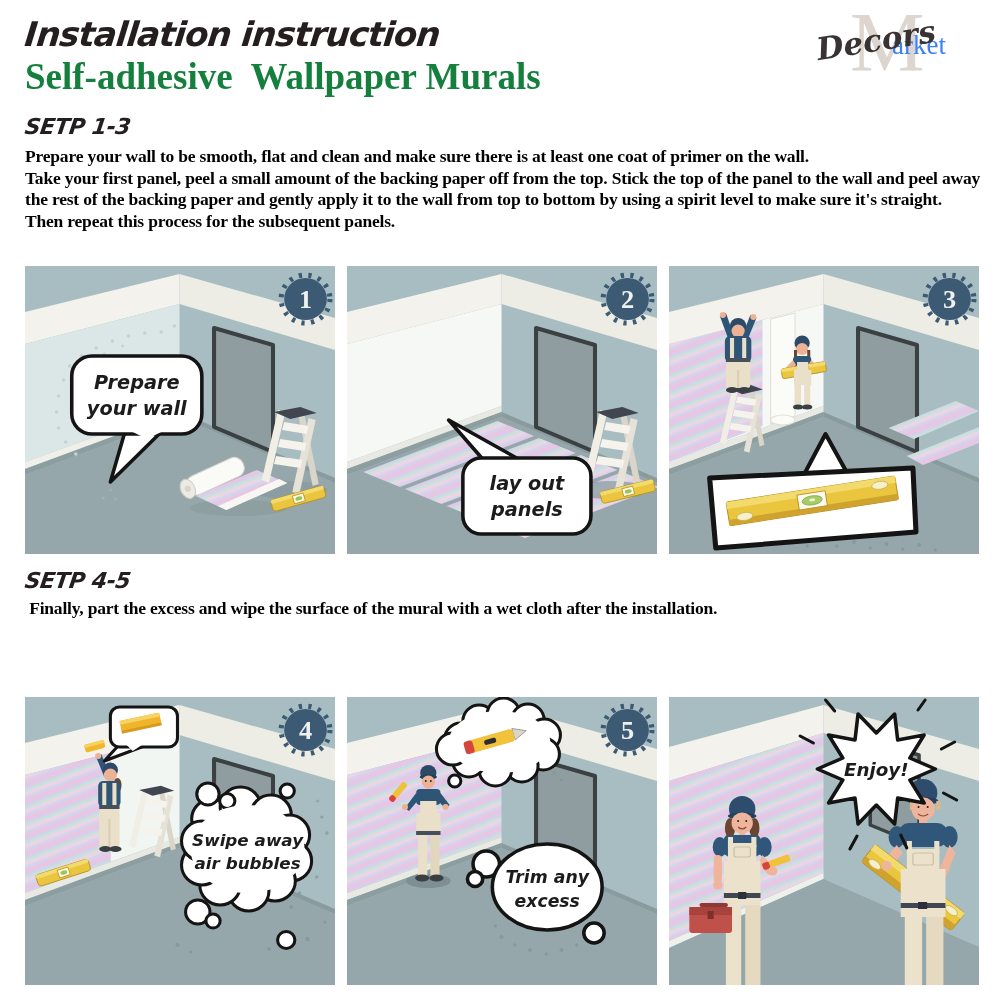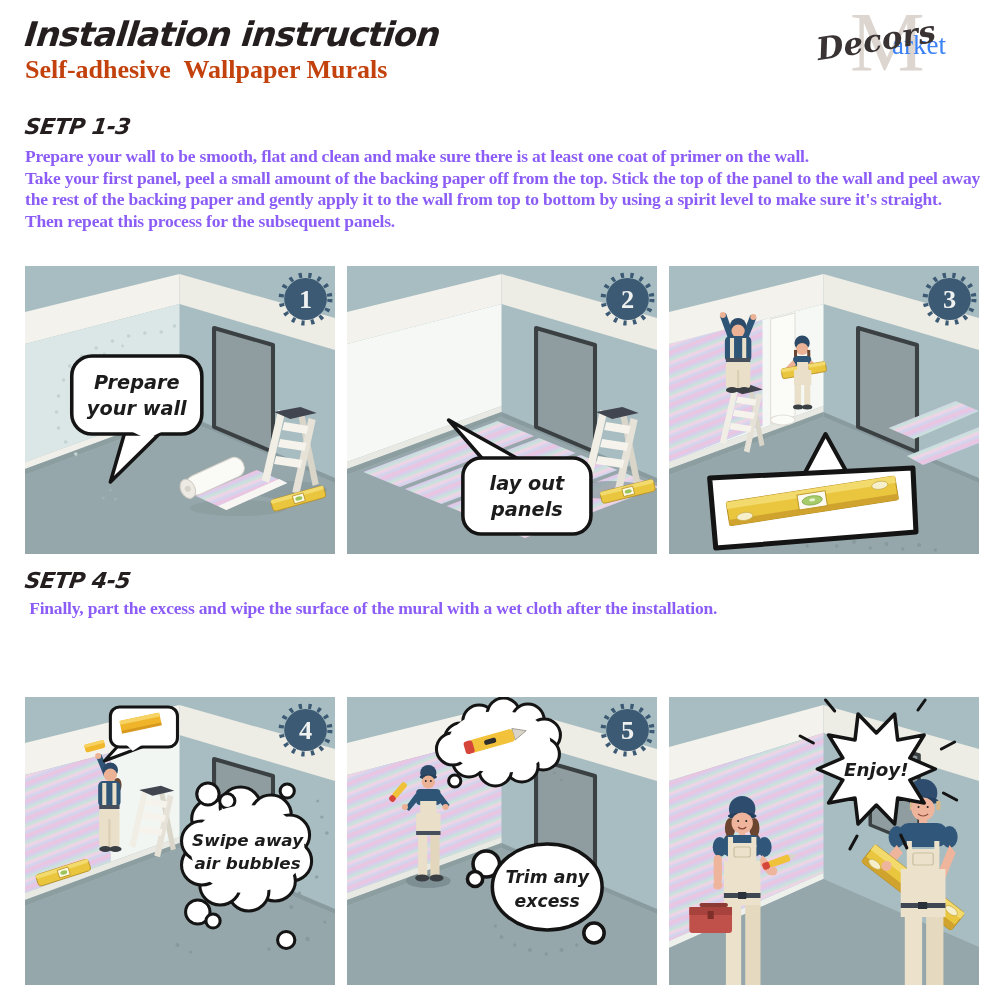--- a/index.html
+++ b/index.html
@@ -4,36 +4,36 @@
 <style>
   html,body{margin:0;padding:0;background:#ffffff;}
   body{width:1000px;height:1000px;position:relative;overflow:hidden;
        font-family:"Liberation Serif",serif;}
   .abs{position:absolute;}
   
   .title{left:25px;top:14px;font-family:"DejaVu Sans",sans-serif;font-style:italic;
          font-weight:800;font-size:34px;letter-spacing:-1px;color:#241e1f;
          transform:skewX(-6deg);white-space:pre;}
   .subtitle{left:25px;top:55px;font-family:"Liberation Serif",serif;font-weight:700;
-            font-size:26px;color:#c2410c;white-space:pre;letter-spacing:0px;}
+            font-size:37px;color:#15803d;white-space:pre;letter-spacing:0px;}
   .logo{right:16px;top:6px;width:170px;height:86px;}
   .logo .m{position:absolute;left:36px;top:-12px;font-size:84px;color:#ddd5cf;
            font-family:"Liberation Serif",serif;}
   .logo .script{position:absolute;left:2px;top:16px;font-family:"DejaVu Serif",serif;
                 font-style:italic;font-weight:600;font-size:31px;color:#3a3334;
                 transform:rotate(-9deg);}
   .logo .rest{position:absolute;left:78px;top:24px;font-size:27px;color:#3b82f6;
               font-family:"Liberation Serif",serif;}
   
   .sec-heading{font-family:"DejaVu Sans",sans-serif;font-style:italic;font-weight:800;
                font-size:22px;color:#241e1f;transform:skewX(-8deg);letter-spacing:-0.5px;}
   #heading1{left:25px;top:114px;}
   #heading2{left:25px;top:568px;}
   .para{left:25px;width:958px;font-family:"Liberation Serif",serif;font-weight:700;
-        font-size:17.5px;line-height:21.5px;color:#8b5cf6;letter-spacing:-0.2px;}
+        font-size:17.5px;line-height:21.5px;color:#000000;letter-spacing:-0.2px;}
   #para1{top:146px;}
   #para2{top:598px;}
   .para p{margin:0;white-space:pre-wrap;}
   
   .panel{position:absolute;width:310px;height:288px;}
   .panel svg{width:100%;height:100%;display:block;}
   .r1{top:266px;} .r2{top:697px;}
   .c1{left:25px;} .c2{left:347px;} .c3{left:669px;}
   svg text.bub{font-family:"DejaVu Sans",sans-serif;font-weight:bold;font-style:italic;fill:#1c1c1c;}
   svg text.num{font-family:"Liberation Serif",serif;font-weight:bold;fill:#eef1f0;}

